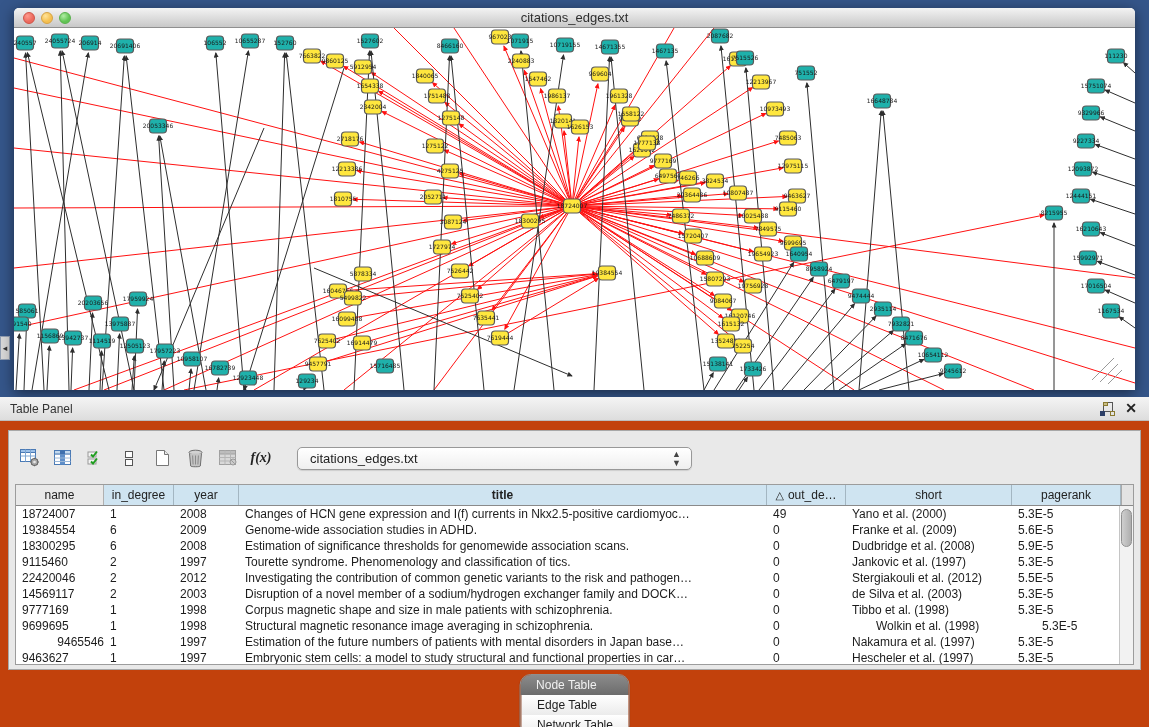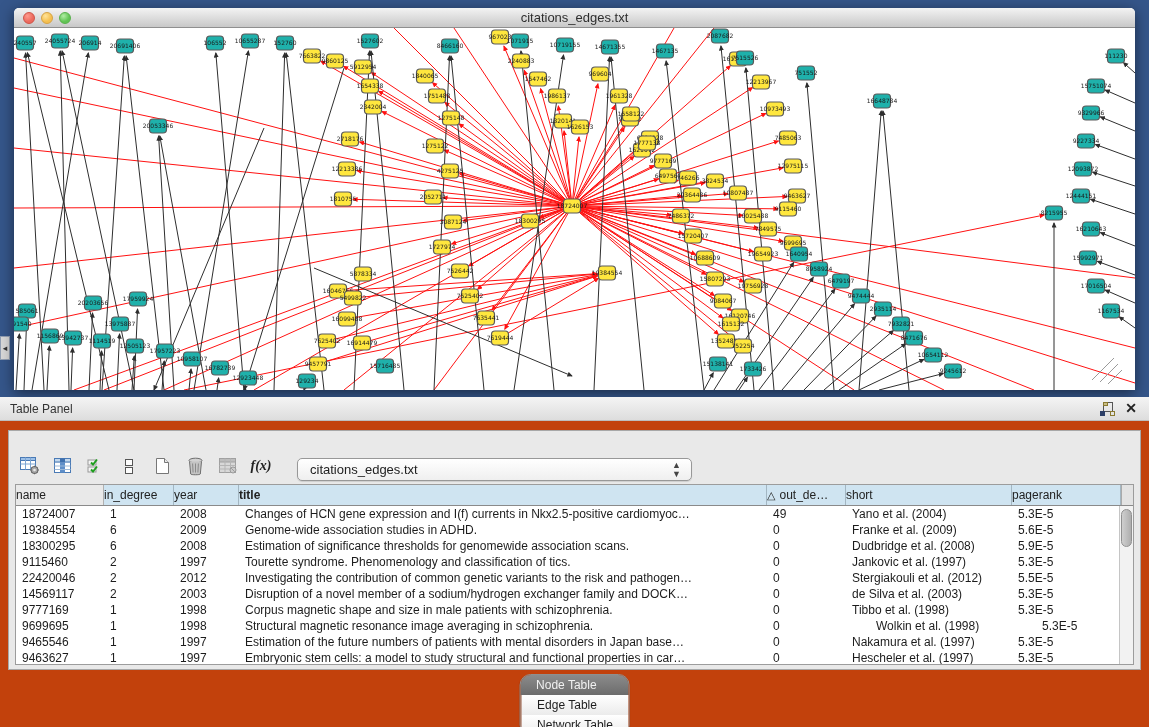--- a/index.html
+++ b/index.html
@@ -29,33 +29,33 @@
   
   #table-panel { position:absolute; left:0; top:397px; width:1149px; height:330px; background:#c2410c; }
   #panel-titlebar { position:absolute; left:0; top:0; right:0; height:24px;
     background:linear-gradient(#f4f4f4,#dddddd); border-bottom:1px solid #bdbdbd; }
   #panel-titlebar .ptitle { position:absolute; left:10px; top:5px; font-size:12px; color:#333; }
   #panel-float { position:absolute; right:34px; top:5px; width:15px; height:14px; cursor:default; }
   #panel-close { position:absolute; right:12px; top:3px; font-size:14px; font-weight:bold; color:#222; }
 
   #panel-box { position:absolute; left:8px; right:8px; top:33px; height:240px;
     border:1px solid #a8a8a8; background:#e9e9e9; }
-  #toolbar { position:absolute; left:8px; top:4px; right:8px; height:46px; display:flex; align-items:flex-end; }
+  #toolbar { position:absolute; left:8px; top:4px; right:8px; height:46px; display:flex; align-items:center; }
   .tbtn { width:26px; height:30px; display:flex; align-items:center; justify-content:center; margin-right:7px; }
   .tbtn svg { display:block; }
   #fx-btn { font-family:"Liberation Serif", serif; font-style:italic; font-weight:bold; font-size:14px; color:#222; }
   #table-select { margin-left:16px; width:395px; height:23px; border:1px solid #989898; border-radius:5px;
     background:linear-gradient(#ffffff,#efefef); position:relative; font-size:13px; color:#222;
     line-height:21px; padding-left:12px; box-shadow:0 1px 1px rgba(0,0,0,.12); }
   #table-select .arrows { position:absolute; right:10px; top:2px; font-size:9px; color:#444; line-height:9px; text-align:center; }
 
   #table-wrap { position:absolute; left:6px; right:6px; top:53px; bottom:4px;
     border:1px solid #9c9c9c; background:#fff; overflow:hidden; }
   #thead { display:flex; height:21px; border-bottom:1px solid #8a8a8a; font-size:12px; color:#222; }
-  .th { border-right:1px solid #a3b6c2; background:#cfe4f1; line-height:20px;
+  .th { border-right:1px solid #a3b6c2; background:#cfe4f1; text-align:center; line-height:20px;
     overflow:hidden; white-space:nowrap; flex:none; }
   .th.first { background:#e9e9e9; border-right-color:#b0b0b0; }
   .th .sort { margin-right:4px; font-size:11px; }
   .corner { flex:none; width:14px; background:#e3e3e3; border-left:1px solid #aaa; }
   #tbody { position:absolute; left:0; right:14px; top:21px; bottom:0; }
   .tr { display:flex; height:16px; font-size:12px; color:#1c1c1c; white-space:nowrap; }
   .td { flex:none; overflow:hidden; padding-left:6px; line-height:16px; }
   #vscroll { position:absolute; right:0; top:21px; bottom:0; width:14px; background:#f2f2f2; border-left:1px solid #c5c5c5; }
   #vthumb { position:absolute; left:1px; right:1px; top:3px; height:38px; border-radius:6px;
     background:linear-gradient(90deg,#cfcfcf,#aeaeae); border:1px solid #909090; }
@@ -847,21 +847,21 @@
           <div class="th" style="width: 109px;">pagerank</div>
           <div class="corner"></div>
         </div>
       <div id="tbody">
           <div class="tr">
             <div class="td" style="width: 88px;">18724007</div>
             <div class="td" style="width: 70px;">1</div>
             <div class="td" style="width: 65px;">2008</div>
             <div class="td" style="width: 528px;">Changes of HCN gene expression and I(f) currents in Nkx2.5-positive cardiomyoc…</div>
             <div class="td" style="width: 79px;">49</div>
-            <div class="td" style="width: 166px;">Yano et al. (2004)</div>
+            <div class="td" style="width: 166px;">Yano et al. (2000)</div>
             <div class="td" style="width: 109px;">5.3E-5</div>
           </div>
           <div class="tr">
             <div class="td" style="width: 88px;">19384554</div>
             <div class="td" style="width: 70px;">6</div>
             <div class="td" style="width: 65px;">2009</div>
             <div class="td" style="width: 528px;">Genome-wide association studies in ADHD.</div>
             <div class="td" style="width: 79px;">0</div>
             <div class="td" style="width: 166px;">Franke et al. (2009)</div>
             <div class="td" style="width: 109px;">5.6E-5</div>
@@ -914,21 +914,21 @@
           <div class="tr">
             <div class="td" style="width: 88px;">9699695</div>
             <div class="td" style="width: 70px;">1</div>
             <div class="td" style="width: 65px;">1998</div>
             <div class="td" style="width: 528px;">Structural magnetic resonance image averaging in schizophrenia.</div>
             <div class="td" style="width: 79px;">0</div>
             <div class="td" style="width: 166px; margin-left: 24px;">Wolkin et al. (1998)</div>
             <div class="td" style="width: 109px;">5.3E-5</div>
           </div>
           <div class="tr">
-            <div class="td" style="width: 88px;">9465546</div>
+            <div class="td" style="width: 88px; text-align: right;">9465546</div>
             <div class="td" style="width: 70px;">1</div>
             <div class="td" style="width: 65px;">1997</div>
             <div class="td" style="width: 528px;">Estimation of the future numbers of patients with mental disorders in Japan base…</div>
             <div class="td" style="width: 79px;">0</div>
             <div class="td" style="width: 166px;">Nakamura et al. (1997)</div>
             <div class="td" style="width: 109px;">5.3E-5</div>
           </div>
           <div class="tr">
             <div class="td" style="width: 88px;">9463627</div>
             <div class="td" style="width: 70px;">1</div>

